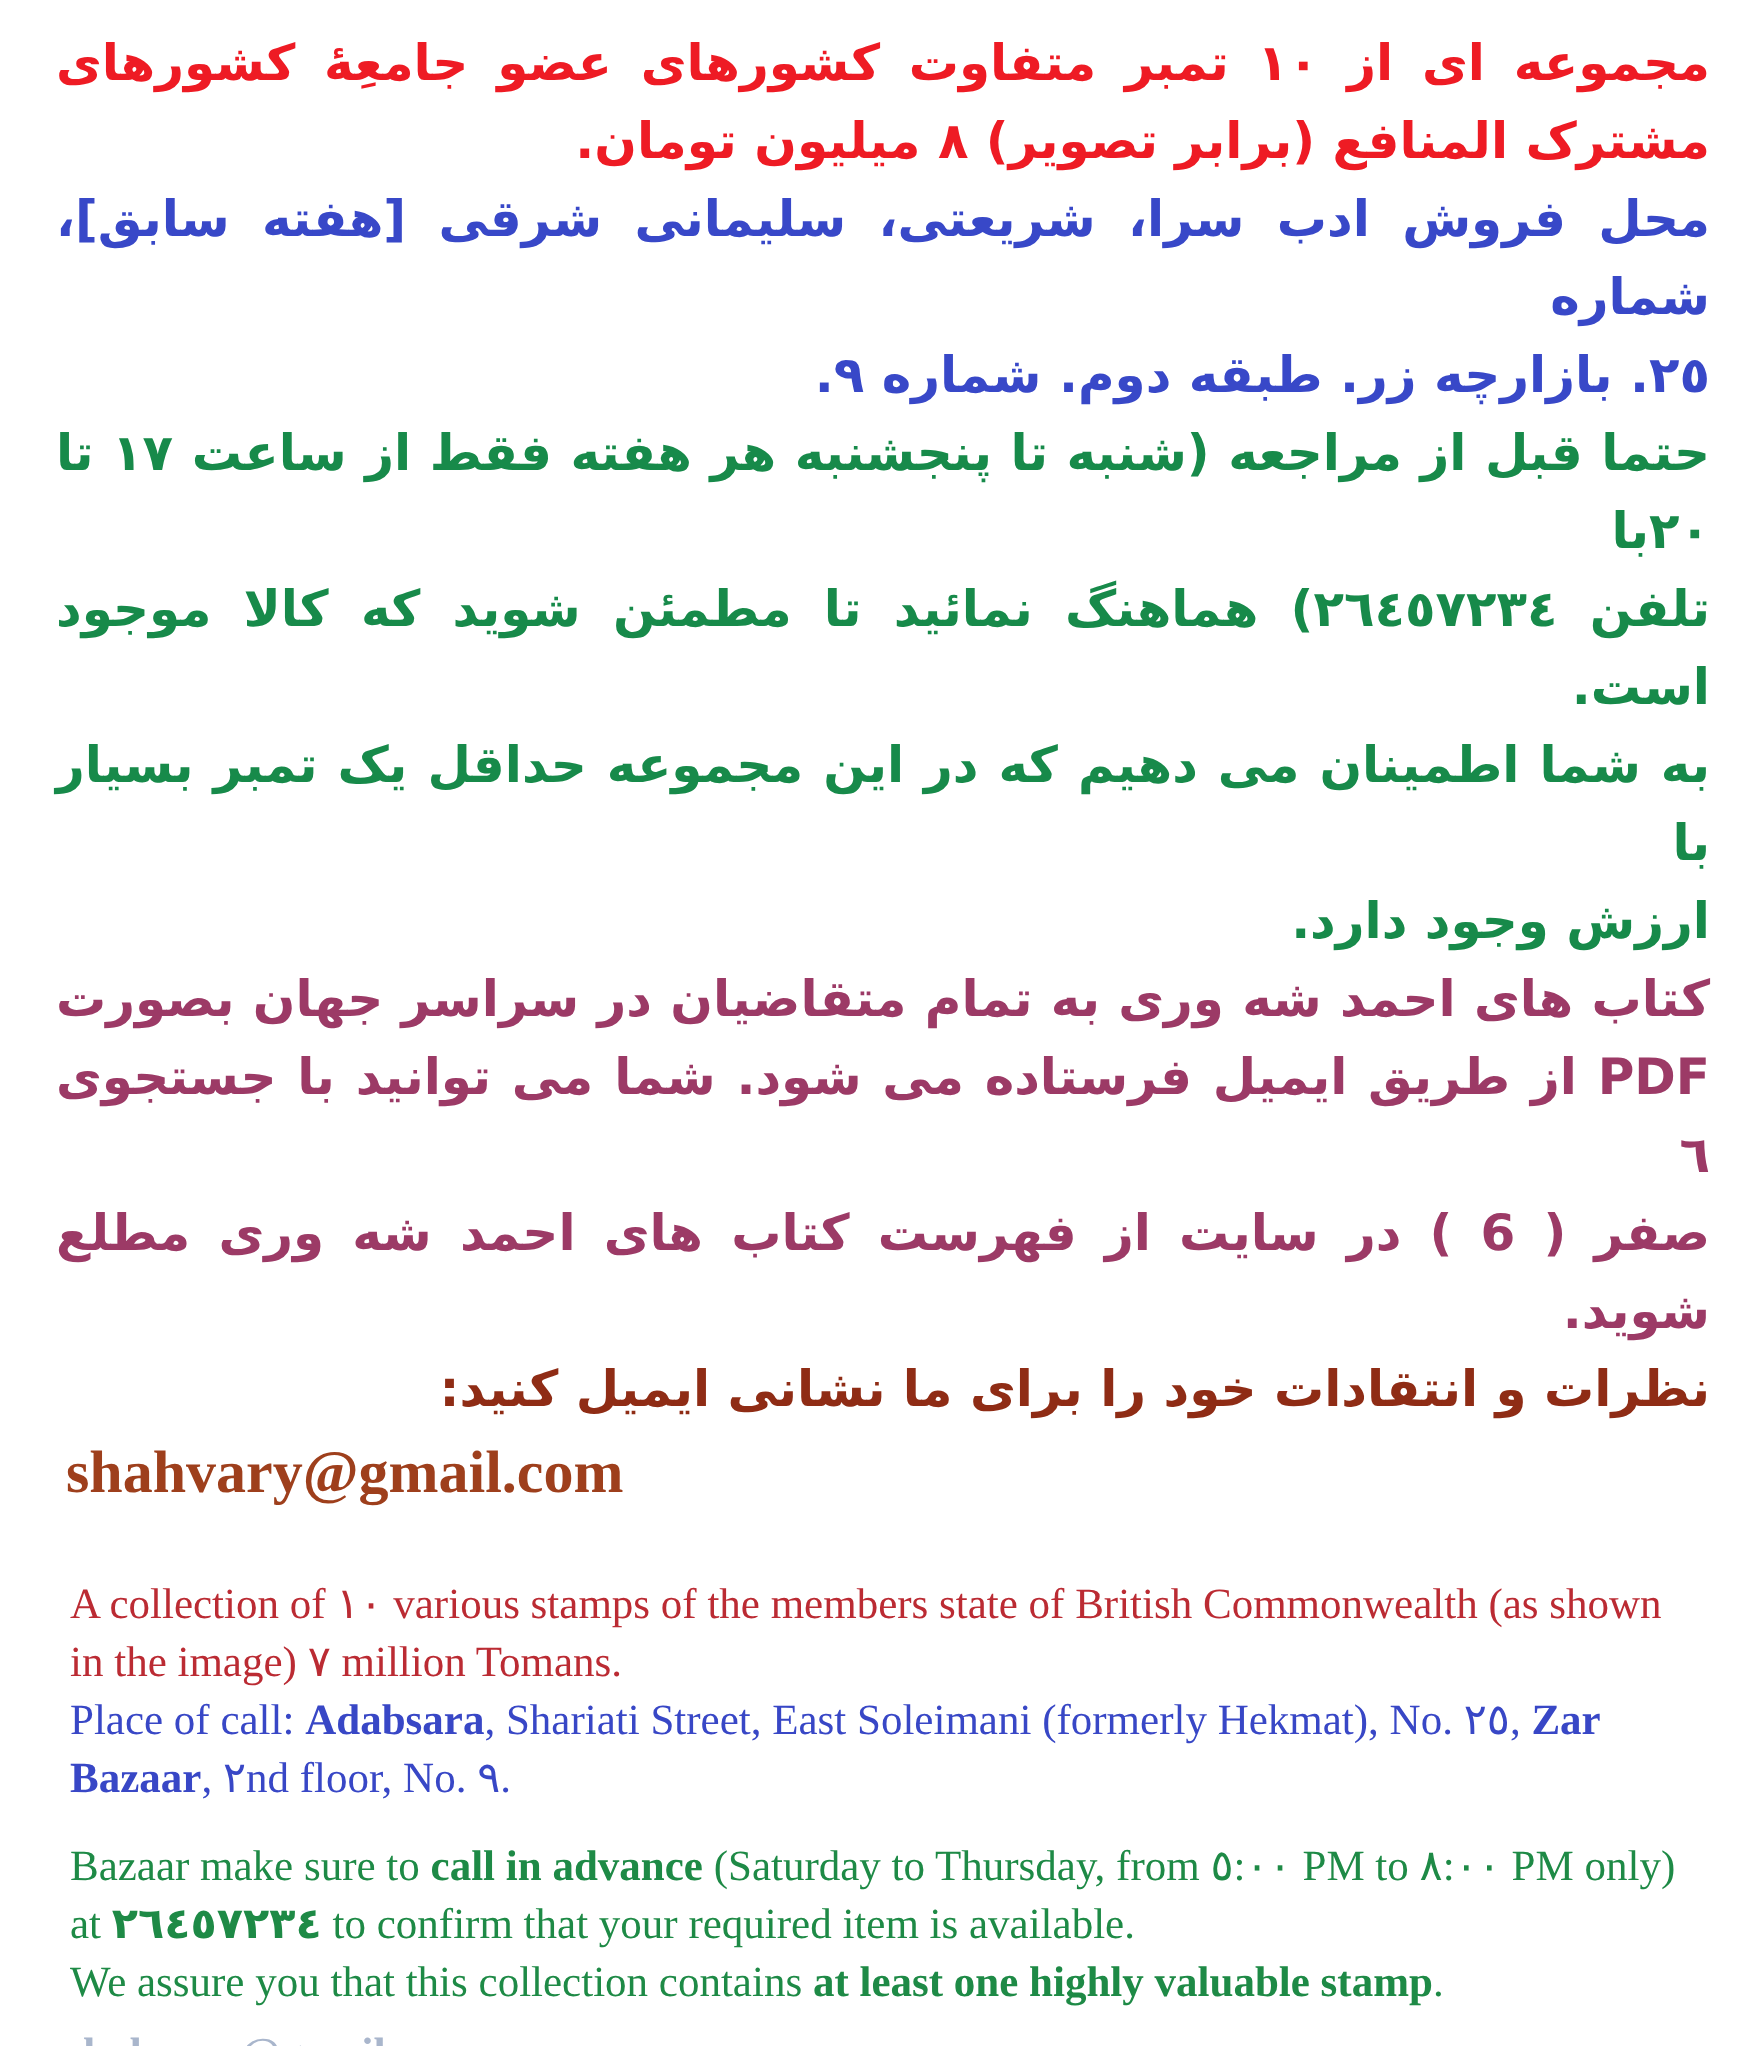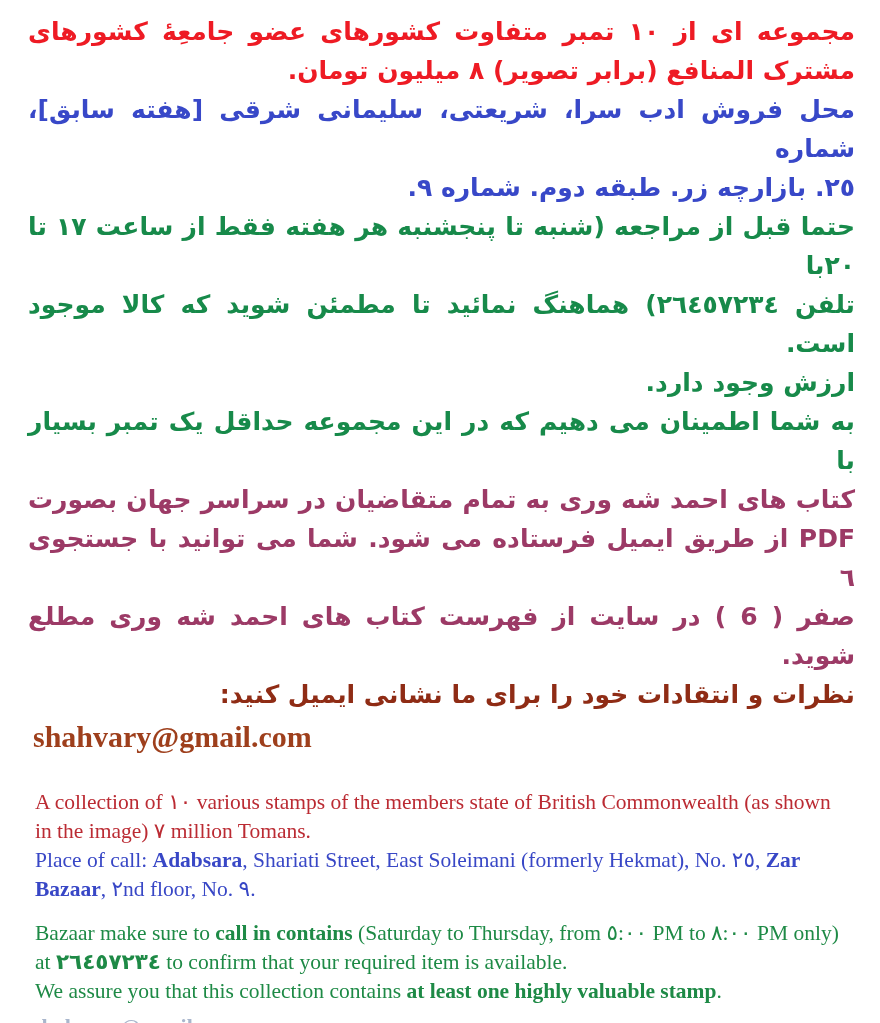--- a/index.html
+++ b/index.html
@@ -60,42 +60,42 @@
     </div>
 
     <div style="color: rgb(56, 72, 200);">
       <div class="fl j">محل فروش ادب سرا، شریعتی، سلیمانی شرقی [هفته سابق]، شماره</div>
       <div class="fl">٢٥. بازارچه زر. طبقه دوم. شماره ٩.</div>
     </div>
 
     <div style="color: rgb(23, 138, 74);">
       <div class="fl j">حتما قبل از مراجعه (شنبه تا پنجشنبه هر هفته فقط از ساعت ١٧ تا ٢٠با</div>
       <div class="fl j">تلفن ٢٦٤٥٧٢٣٤) هماهنگ نمائید تا مطمئن شوید که کالا موجود است.</div>
+      <div class="fl j">به شما اطمینان می دهیم که در این مجموعه حداقل یک تمبر بسیار با</div>
       <div class="fl">ارزش وجود دارد.</div>
-      <div class="fl j">به شما اطمینان می دهیم که در این مجموعه حداقل یک تمبر بسیار با</div>
     </div>
 
     <div style="color: rgb(156, 58, 102);">
       <div class="fl j">کتاب های احمد شه وری به تمام متقاضیان در سراسر جهان بصورت</div>
       <div class="fl j">PDF از طریق ایمیل فرستاده می شود. شما می توانید با جستجوی ٦</div>
       <div class="fl j">صفر ( 6 ) در سایت از فهرست کتاب های احمد شه وری مطلع</div>
       <div class="fl">شوید.</div>
     </div>
 
     <div style="color: rgb(143, 44, 21);">
       <div class="fl">نظرات و انتقادات خود را برای ما نشانی ایمیل کنید:</div>
     </div>
 
     <div class="fa-email" dir="ltr" style="color: rgb(158, 63, 28);">shahvary@gmail.com</div>
   </section>
 
   <section class="en">
     <p style="color: rgb(187, 43, 51);"><span>A collection of ١٠ various stamps of the members state of British Commonwealth (as shown in the image) ٧ million Tomans.</span></p>
     <p style="color: rgb(56, 71, 198);"><span>Place of call: </span><b>Adabsara</b><span>, Shariati Street, East Soleimani (formerly Hekmat), No. ٢٥, </span><b>Zar Bazaar</b><span>, ٢nd floor, No. ٩.</span></p>
 
-    <p class="gap" style="color: rgb(30, 138, 70);"><span>Bazaar make sure to </span><b>call in contains</b><span> (Saturday to Thursday, from ٥:٠٠ PM to ٨:٠٠ PM only) at </span><b>٢٦٤٥٧٢٣٤</b><span> to confirm that your required item is available.</span></p>
+    <p class="gap" style="color: rgb(30, 138, 70);"><span>Bazaar make sure to </span><b>call in advance</b><span> (Saturday to Thursday, from ٥:٠٠ PM to ٨:٠٠ PM only) at </span><b>٢٦٤٥٧٢٣٤</b><span> to confirm that your required item is available.</span></p>
     <p style="color: rgb(30, 138, 70);"><span>We assure you that this collection contains </span><b>at least one highly valuable stamp</b><span>.</span></p>
 
   </section>
 
   <div class="cutoff">shahvary@gmail.com</div>
 
 </div>
 
 </body></html>

